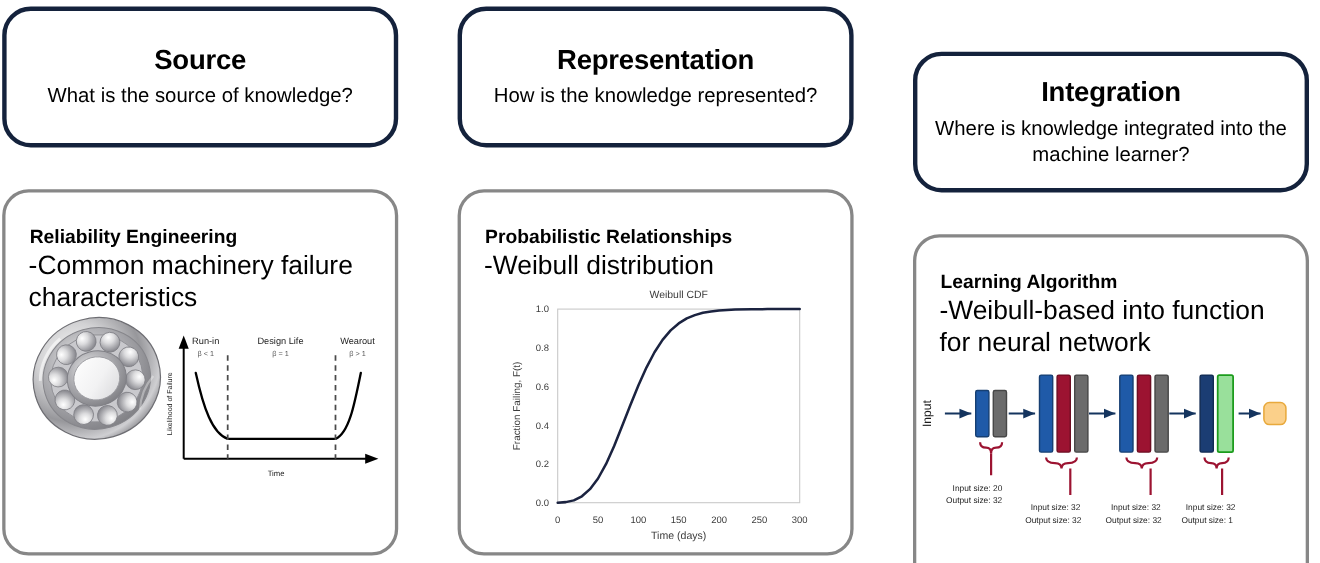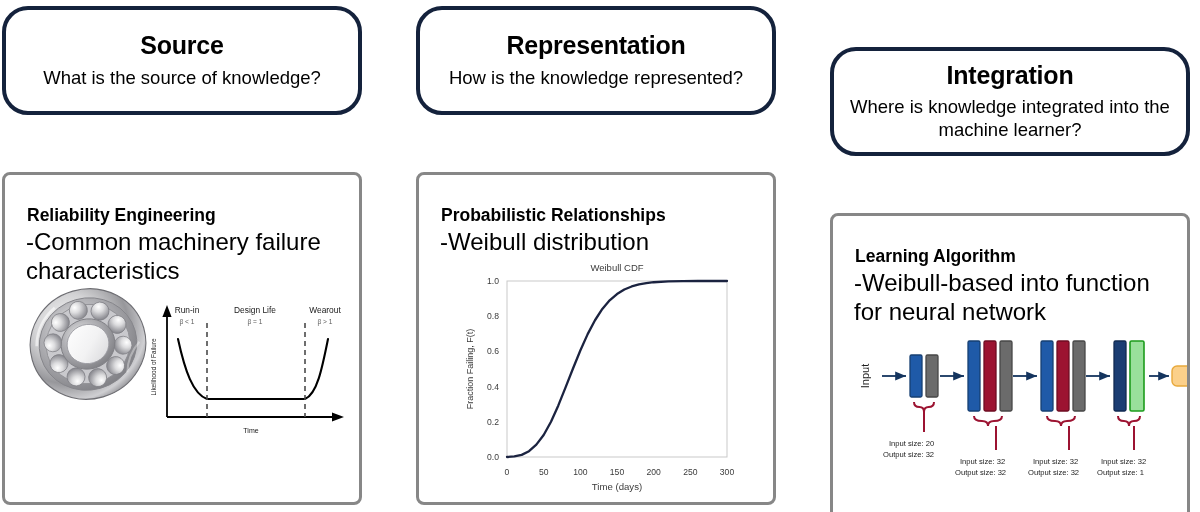--- a/index.html
+++ b/index.html
@@ -15,21 +15,21 @@
 
   
   .col{position:absolute;top:0;width:368px;height:512px;}
   .col-1{left:2px;}
   .col-2{left:416px;}
   .col-3{left:830px;margin-top:41px;}
 
   
   .header-box{
     position:absolute;top:6px;left:0;
-    width:calc(100% - 8px);height:109px;
+    width:calc(100% - 8px);height:128px;
     border:4px solid #14223c;
     border-radius:26px;
     background:#ffffff;
     box-sizing:border-box;
     display:flex;flex-direction:column;
     align-items:center;justify-content:center;
     padding:4px 12px;
   }
   .header-title{
     font-size:25px;font-weight:bold;
@@ -39,21 +39,21 @@
   .header-sub{
     font-size:18.5px;font-weight:normal;
     line-height:1.25;text-align:center;
   }
 
   
   .panel{
     position:absolute;top:172px;left:0;
     width:calc(100% - 8px);height:333px;
     border:3px solid #878787;
-    border-radius:8px;
+    border-radius:24px;
     background:#ffffff;
     box-sizing:border-box;
     overflow:hidden;
   }
   .panel-head{
     font-size:17.5px;font-weight:bold;
     padding:30px 0 0 22px;line-height:1.15;
   }
   .panel-sub{
     font-size:24px;font-weight:normal;
@@ -63,21 +63,21 @@
   
   .bearing{position:absolute;left:22px;top:108px;width:122px;height:122px;}
 
   
   .bathtub{position:absolute;left:140px;top:118px;width:212px;height:145px;}
 
   
   .weibull{position:absolute;left:28px;top:82px;width:300px;height:240px;}
 
   
-  .nnet{position:absolute;left:23px;top:112px;width:340px;height:185px;text-align:center;}
+  .nnet{position:absolute;left:0;top:112px;width:340px;height:185px;text-align:center;}
 
   svg{display:block;}
   .figtext{font-family:"Liberation Sans","DejaVu Sans",sans-serif;}
 </style>
 </head>
 <body>
 
 <div class="page">
 
   <div class="col col-1">

